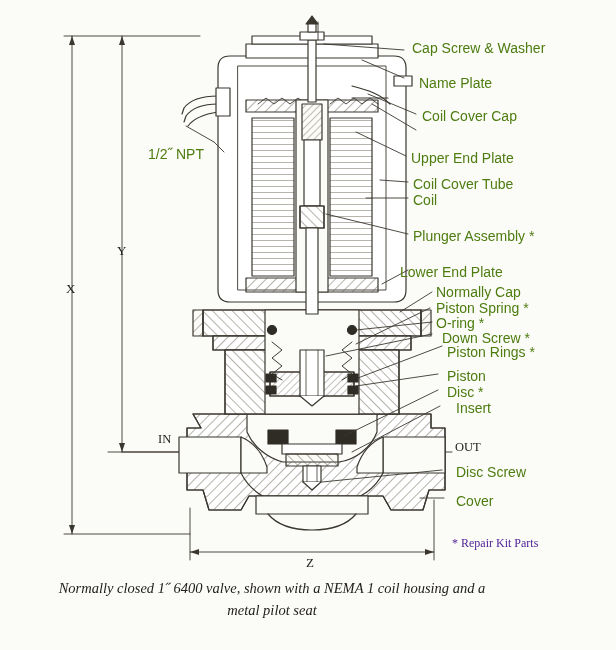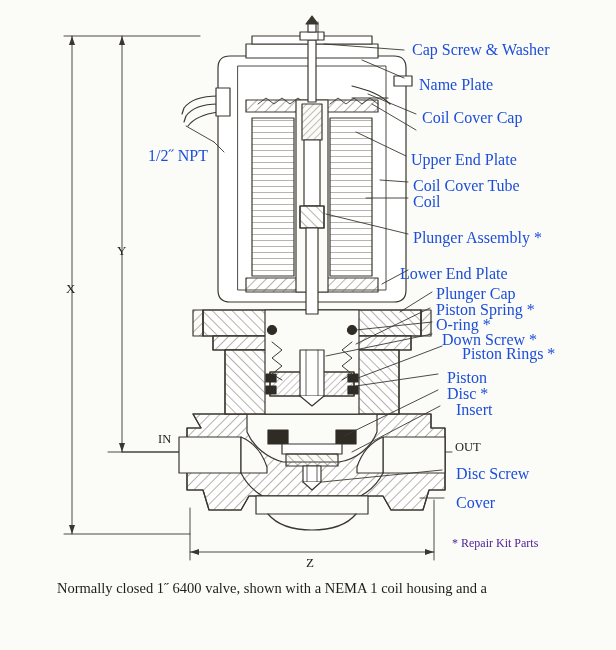--- a/index.html
+++ b/index.html
@@ -18,23 +18,23 @@
   }
   #diagram-svg {
     position: absolute;
     left: 0;
     top: 0;
     width: 616px;
     height: 650px;
   }
   .label {
     position: absolute;
-    font-family: Liberation Serif, serif;
-    font-size: 16px;
-    color: #1d4ed8;
+    font-family: Liberation Sans, sans-serif;
+    font-size: 14px;
+    color: #4d7c0f;
     white-space: nowrap;
     line-height: 1.1;
   }
   .dim-label {
     position: absolute;
     font-family: "Liberation Serif", serif;
     font-size: 13px;
     color: #22201d;
     white-space: nowrap;
   }
@@ -44,20 +44,21 @@
     font-size: 12.5px;
     color: #22201d;
     white-space: nowrap;
   }
   .caption {
     position: absolute;
     left: 0;
     width: 544px;
     text-align: center;
     font-family: "Liberation Serif", serif;
+    font-style: italic;
     font-size: 14.5px;
     color: #1f1d1a;
     line-height: 1.45;
   }
   .footnote {
     position: absolute;
     font-family: "Liberation Serif", serif;
     font-size: 12px;
     color: #4c1d95;
     white-space: nowrap;
@@ -244,28 +245,29 @@
   <div class="label" style="left:148px; top:147px;">1/2˝ NPT</div>
 
   <div class="label" style="left:412px; top:41px;">Cap Screw &amp; Washer</div>
   <div class="label" style="left:419px; top:76px;">Name Plate</div>
   <div class="label" style="left:422px; top:109px;">Coil Cover Cap</div>
   <div class="label" style="left:411px; top:151px;">Upper End Plate</div>
   <div class="label" style="left:413px; top:177px;">Coil Cover Tube</div>
   <div class="label" style="left:413px; top:193px;">Coil</div>
   <div class="label" style="left:413px; top:229px;">Plunger Assembly *</div>
   <div class="label" style="left:400px; top:265px;">Lower End Plate</div>
-  <div class="label" style="left:436px; top:285px;">Plunger Cap</div>
+  <div class="label" style="left:436px; top:285px;">Normally Cap</div>
   <div class="label" style="left:436px; top:301px;text-align:right;">Piston Spring *</div>
   <div class="label" style="left:436px; top:316px;">O-ring *</div>
   <div class="label" style="left:442px; top:331px;">Down Screw *</div>
-  <div class="label" style="left:447px; top:345px;margin-left:15px;">Piston Rings *</div>
+  <div class="label" style="left:447px; top:345px;">Piston Rings *</div>
   <div class="label" style="left:447px; top:369px;">Piston</div>
   <div class="label" style="left:447px; top:385px;">Disc *</div>
   <div class="label" style="left:456px; top:401px;">Insert</div>
   <div class="label" style="left:456px; top:465px;">Disc Screw</div>
   <div class="label" style="left:456px; top:494px;">Cover</div>
 
   <div class="footnote" style="left:452px; top:536px;">* Repair Kit Parts</div>
 
   <div class="caption" style="top:578px;">Normally closed 1˝ 6400 valve, shown with a NEMA 1 coil housing and a</div>
+  <div class="caption" style="top:600px;">metal pilot seat</div>
 
 </div>
 
 </body></html>

